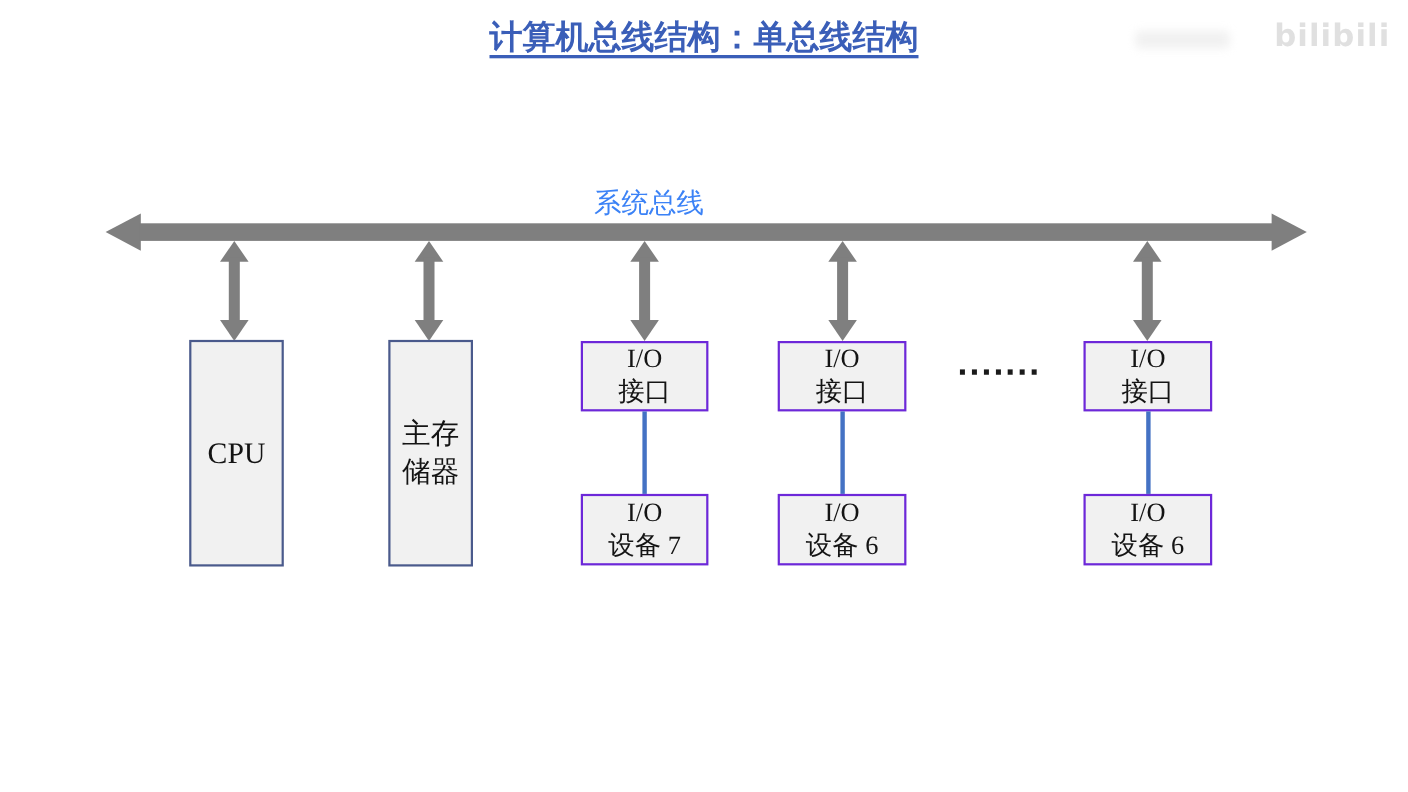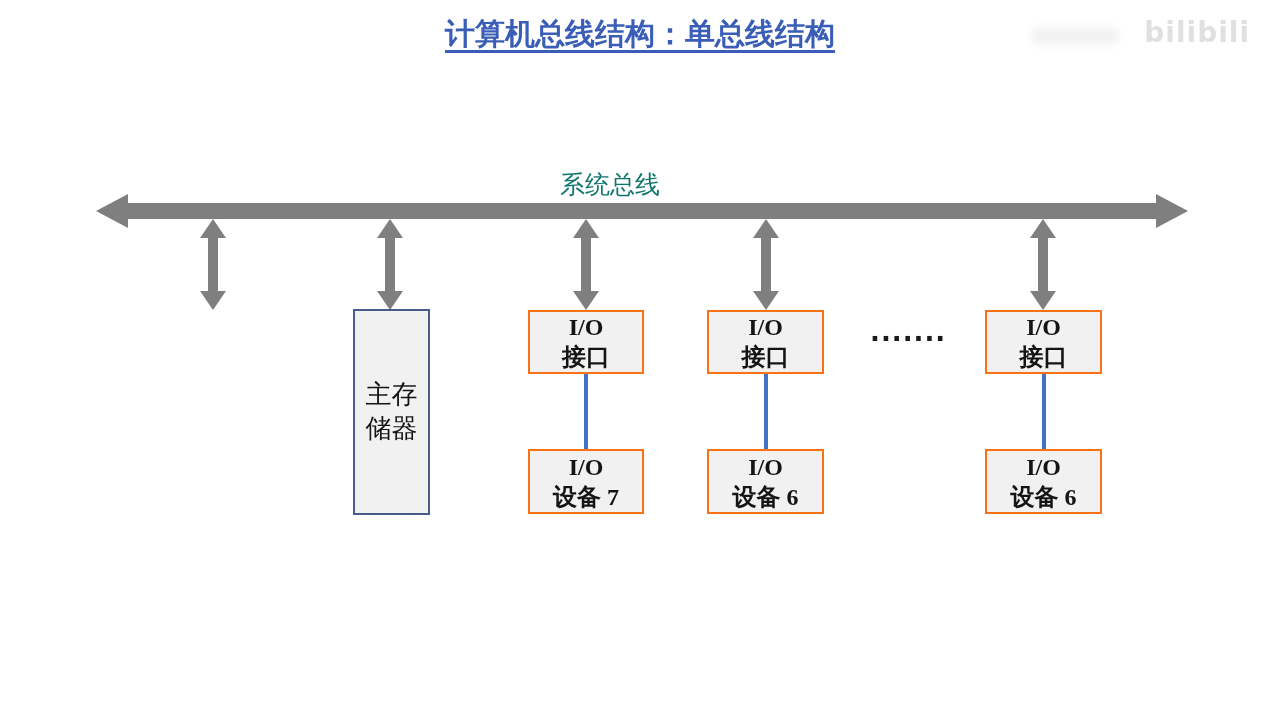--- a/index.html
+++ b/index.html
@@ -9,33 +9,33 @@
   }
   
   .title{
     position:absolute;left:0;right:0;top:14px;text-align:center;
     font-family:"Liberation Serif","DejaVu Serif",serif;
     font-weight:bold;font-size:30px;color:#3a5eb8;
     text-decoration:underline;text-underline-offset:6px;
   }
   
   .watermark{
-    position:absolute;right:30px;top:16px;
+    position:absolute;right:16px;top:16px;
     font-size:28px;font-weight:bold;letter-spacing:1px;
     color:rgba(186,186,186,0.45);
     font-family:"DejaVu Sans","Liberation Sans",sans-serif;
   }
   .watermark-smudge{
     position:absolute;left:1032px;top:28px;width:86px;height:16px;
     background:rgba(205,205,205,0.28);filter:blur(4px);border-radius:4px;
   }
   
   .bus-label{
-    position:absolute;left:560px;top:168px;
-    font-size:25px;color:#0f766e;
+    position:absolute;left:540px;top:168px;
+    font-size:25px;color:#3b82f6;
     font-family:Liberation Mono, monospace;
   }
   
   .bus-shaft{position:absolute;left:127px;top:203px;width:1030px;height:16px;background:#7f7f7f;}
   .bus-head-left{
     position:absolute;left:96px;top:194px;width:0;height:0;
     border-top:17px solid transparent;border-bottom:17px solid transparent;
     border-right:32px solid #7f7f7f;
   }
   .bus-head-right{
@@ -57,21 +57,21 @@
     border-top:19px solid #7f7f7f;
   }
   
   .box{
     position:absolute;background:#f1f1f1;box-sizing:border-box;
     display:flex;flex-direction:column;align-items:center;justify-content:center;
     font-family:"Liberation Serif","DejaVu Serif",serif;color:#141414;
     text-align:center;
   }
   .tall{border:2px solid #4a5a8c;top:309px;height:206px;font-size:27px;line-height:34px;}
-  .small{border:2px solid #f97316;height:64px;font-size:24px;line-height:30px;font-weight:bold;}
+  .small{border:2px solid #6d28d9;height:64px;font-size:24px;line-height:30px;}
   .cpu-box{left:172px;width:86px;}
   .mem-box{left:353px;width:77px;font-size:26px;}
   .iface{top:310px;}
   .device{top:449px;height:65px;}
   .col1{left:528px;width:116px;}
   .col2{left:707px;width:117px;}
   .col3{left:985px;width:117px;}
   
   .connector{position:absolute;top:374px;height:76px;width:4px;background:#4472c4;}
   .conn1{left:584px;} .conn2{left:764px;} .conn3{left:1042px;}
@@ -119,20 +119,23 @@
     <div class="head-up"></div>
     <div class="shaft"></div>
     <div class="head-down"></div>
   </div>
   <div class="varrow" style="left:1030px">
     <div class="head-up"></div>
     <div class="shaft"></div>
     <div class="head-down"></div>
   </div>
 
+  <div class="box tall cpu-box">
+    <span>CPU</span>
+  </div>
   <div class="box tall mem-box">
     <span>主存</span>
     <span>储器</span>
   </div>
 
   <div class="box small iface col1">
     <span>I/O</span>
     <span>接口</span>
   </div>
   <div class="box small iface col2">

